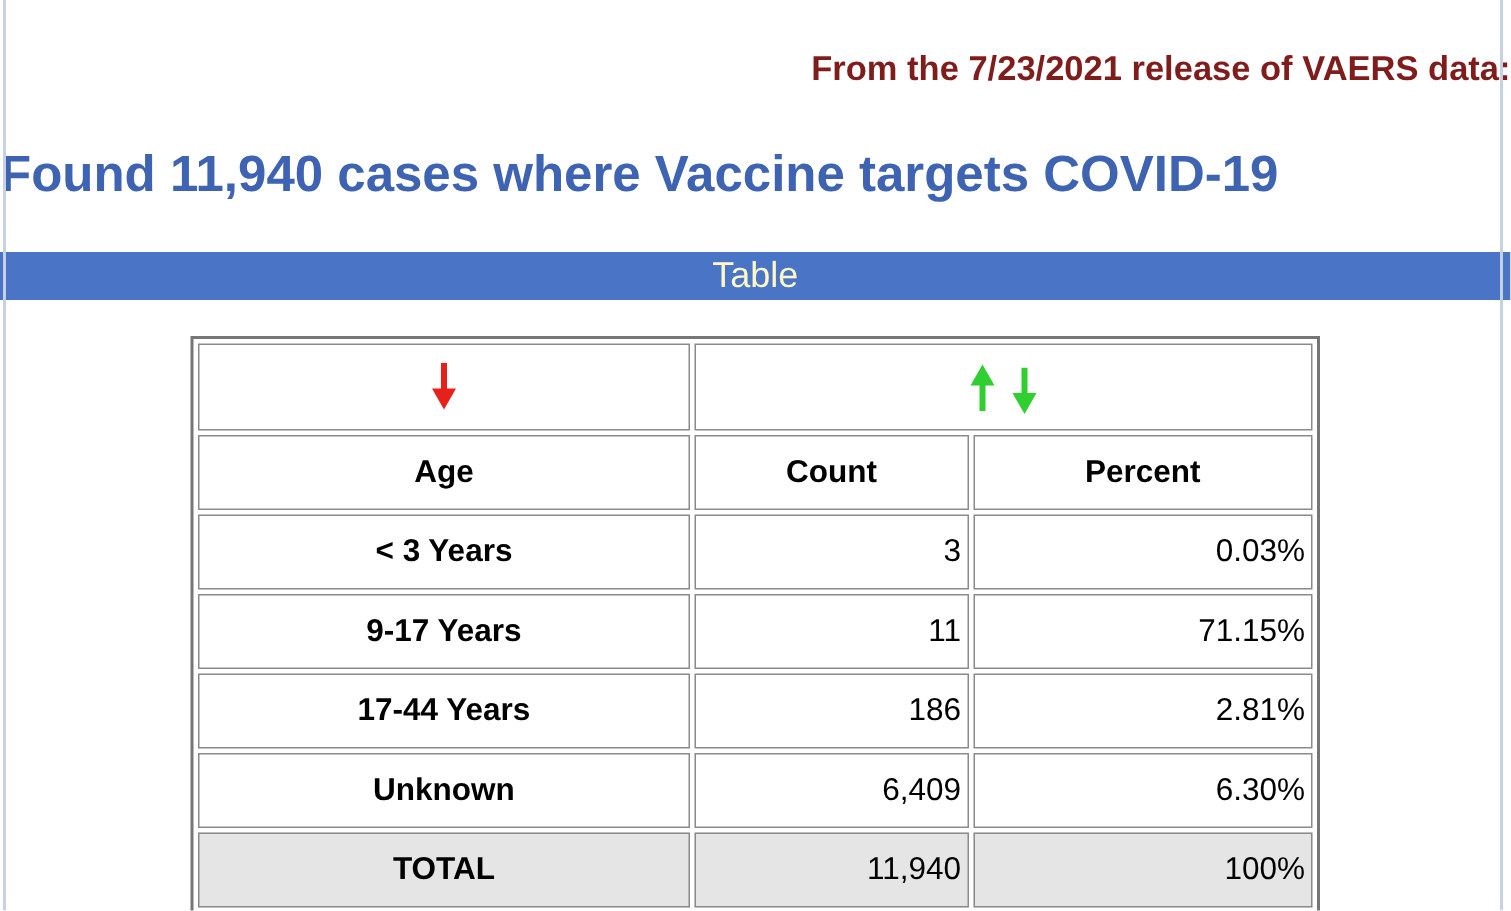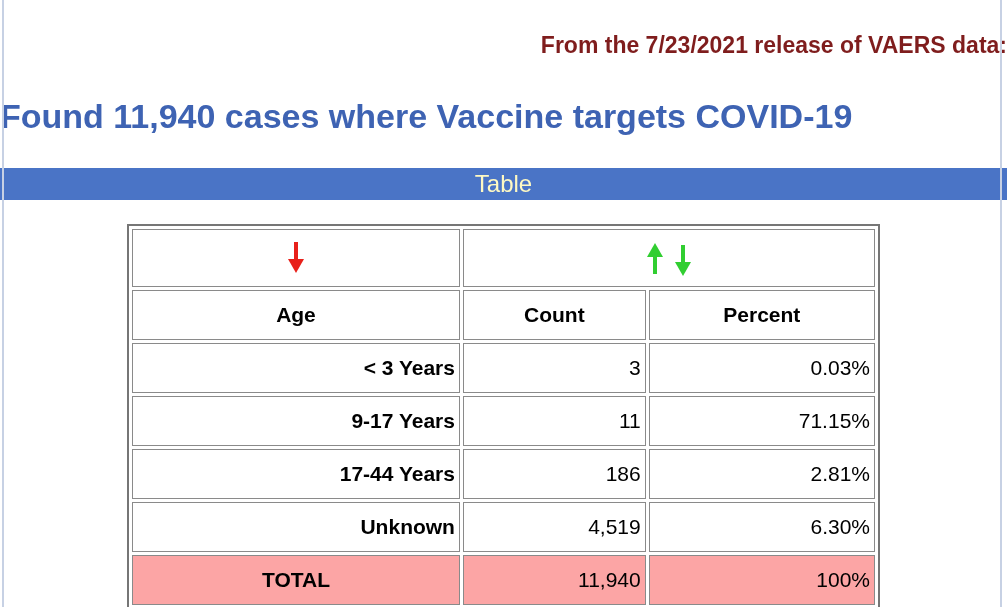--- a/index.html
+++ b/index.html
@@ -60,23 +60,23 @@
   }
   table.results td {
     border: 1px solid #8a8a8a;
     font-size: 21px;
     padding: 12px 4px;
     height: 24px;
     background: #ffffff;
   }
   tr.arrow-row td { height: 39px; text-align: center; vertical-align: middle; }
   tr.header-row td { font-weight: bold; text-align: center; }
-  td.age-label { font-weight: bold; text-align: right; }
+  td.age-label { font-weight: bold; text-align: center; }
   td.num { text-align: right; font-weight: normal; }
-  tr.total-row td { background: #fca5a5; }
+  tr.total-row td { background: #e5e5e5; }
   td.total-label { font-weight: bold; text-align: center; }
 
   col.w-age { width: 44.5%; }
   col.w-count { width: 24.8%; }
   col.w-pct { width: 30.7%; }
 
   .arrow-svg { display: inline-block; vertical-align: middle; }
   .arrow-gap { display: inline-block; width: 10px; }
   .down-shift { transform: translateY(3px); }
 </style>
@@ -138,21 +138,21 @@
     <td class="num">11</td>
     <td class="num">71.15%</td>
   </tr>
   <tr>
     <td class="age-label">17-44 Years</td>
     <td class="num">186</td>
     <td class="num">2.81%</td>
   </tr>
   <tr>
     <td class="age-label">Unknown</td>
-    <td class="num">4,519</td>
+    <td class="num">6,409</td>
     <td class="num">6.30%</td>
   </tr>
 
   <tr class="total-row">
     <td class="total-label">TOTAL</td>
     <td class="num">11,940</td>
     <td class="num">100%</td>
   </tr>
 </tbody>
   </table>

